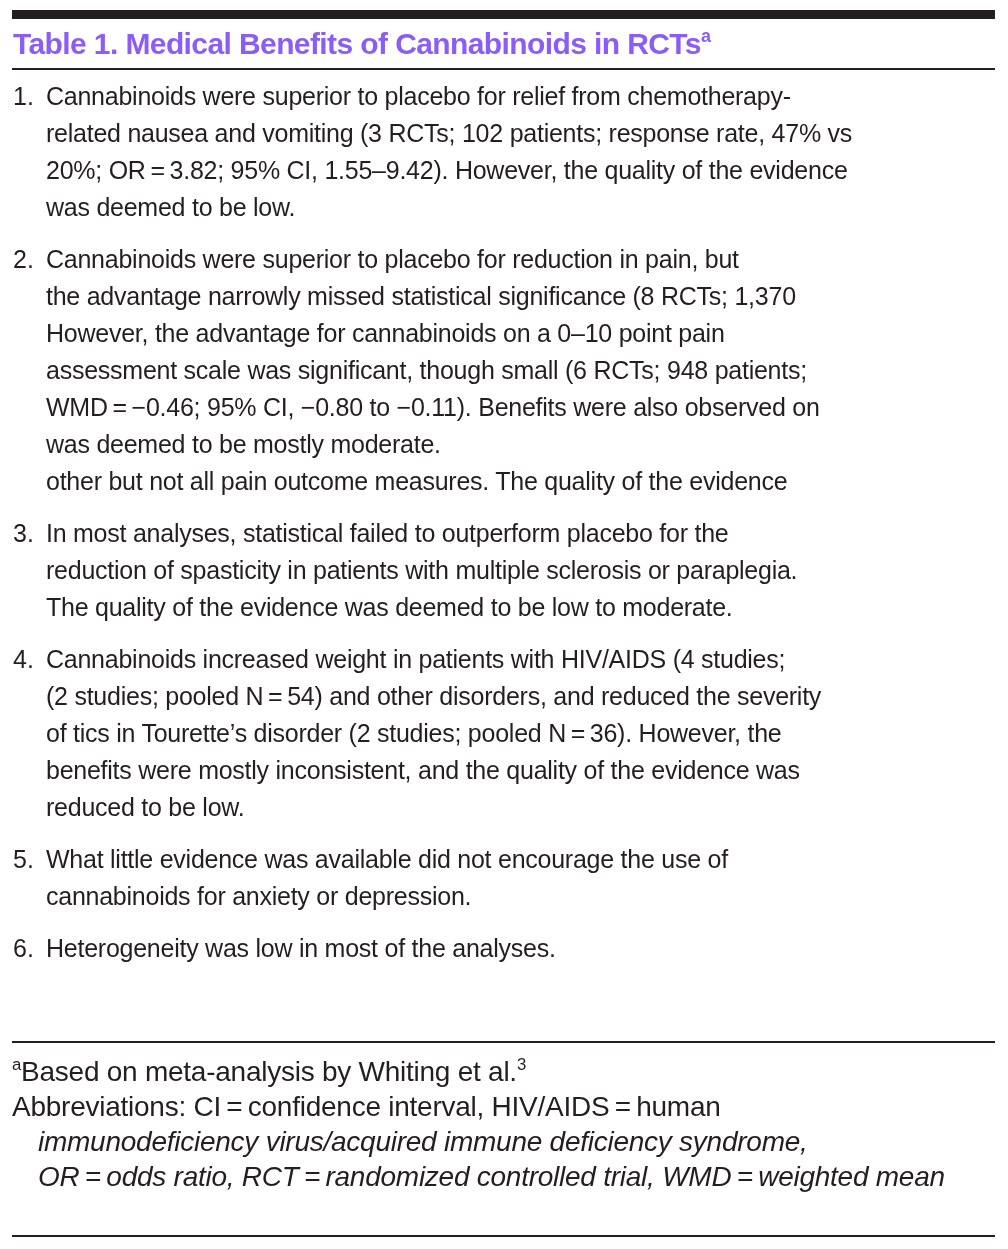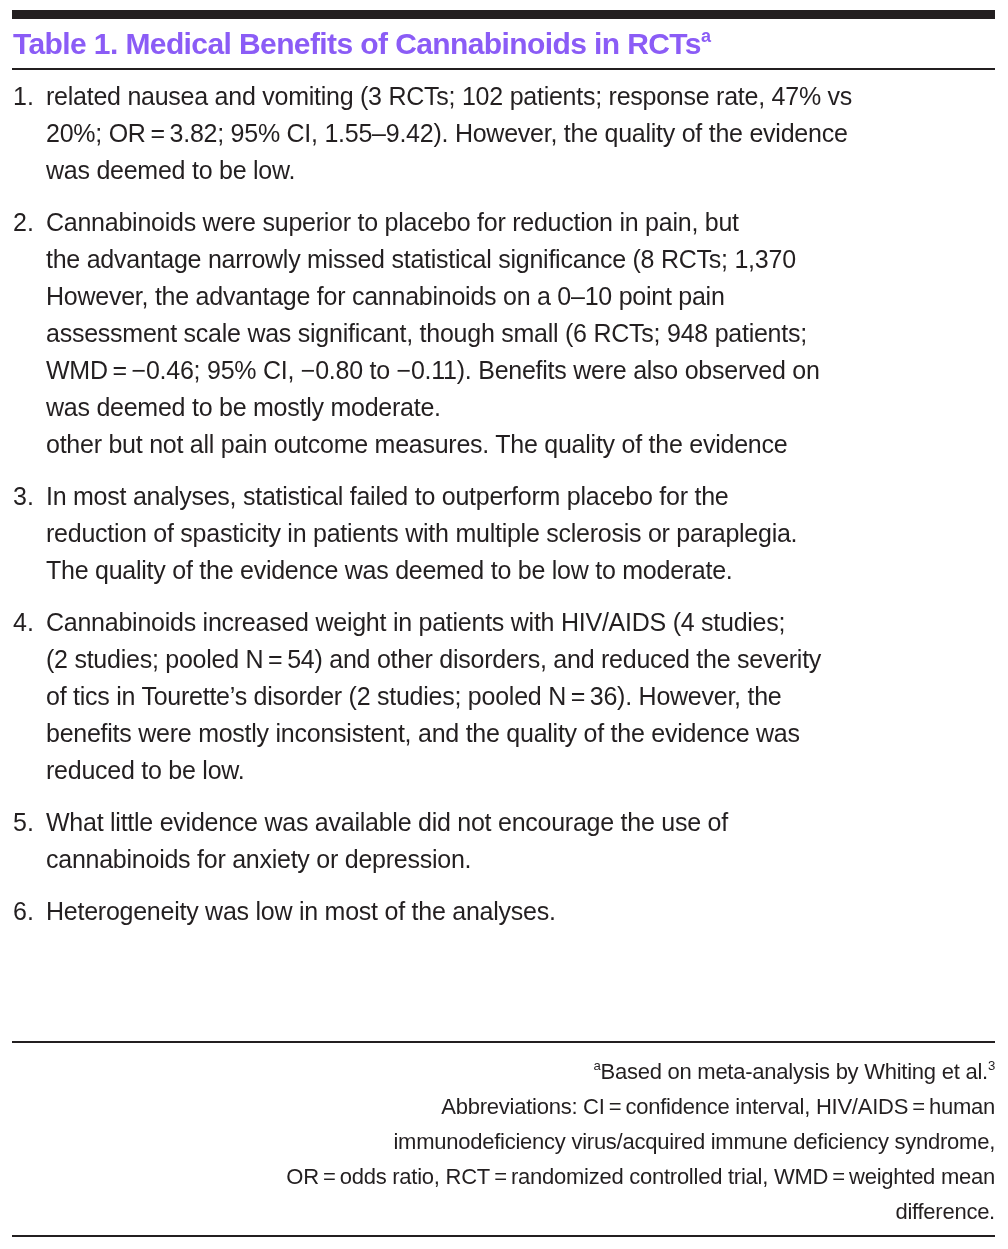--- a/index.html
+++ b/index.html
@@ -89,40 +89,40 @@
 
   .footnotes {
     position: absolute;
     left: 0;
     top: 1054px;
     width: 983px;
   }
   .fn {
     display: block;
     white-space: nowrap;
-    font-size: 22px;
+    font-size: 28px;
     line-height: 35px;
     letter-spacing: -0.25px;
-    text-align: right;
   }
-  .fn.indent { padding-left: 26px; }
+  .fn.indent { padding-left: 26px; font-style: italic; }
 </style>
 </head>
 <body>
 
 <div class="table-box">
   <div class="top-bar"></div>
 
   <div class="title"><span>Table 1. Medical Benefits of Cannabinoids in RCTs</span><sup>a</sup></div>
 
   <div class="rule r1"></div>
 
   <div class="items">
     <div class="item">
       <span class="item-num">1.</span>
+      <span class="line">Cannabinoids were superior to placebo for relief from chemotherapy-</span>
       <span class="line">related nausea and vomiting (3 RCTs; 102 patients; response rate, 47% vs</span>
       <span class="line">20%; OR = 3.82; 95% CI, 1.55–9.42). However, the quality of the evidence</span>
       <span class="line">was deemed to be low.</span>
     </div>
 
     <div class="item">
       <span class="item-num">2.</span>
       <span class="line">Cannabinoids were superior to placebo for reduction in pain, but</span>
       <span class="line">the advantage narrowly missed statistical significance (8 RCTs; 1,370</span>
       <span class="line">However, the advantage for cannabinoids on a 0–10 point pain</span>
@@ -160,17 +160,16 @@
     </div>
   </div>
 
   <div class="rule r2"></div>
 
   <div class="footnotes">
     <span class="fn"><sup>a</sup><span>Based on meta-analysis by Whiting et al.</span><sup>3</sup></span>
     <span class="fn">Abbreviations: CI = confidence interval, HIV/AIDS = human</span>
     <span class="fn indent">immunodeficiency virus/acquired immune deficiency syndrome,</span>
     <span class="fn indent">OR = odds ratio, RCT = randomized controlled trial, WMD = weighted mean</span>
-    <span class="fn indent">difference.</span>
   </div>
 
   <div class="rule r3"></div>
 </div>
 
 </body></html>

